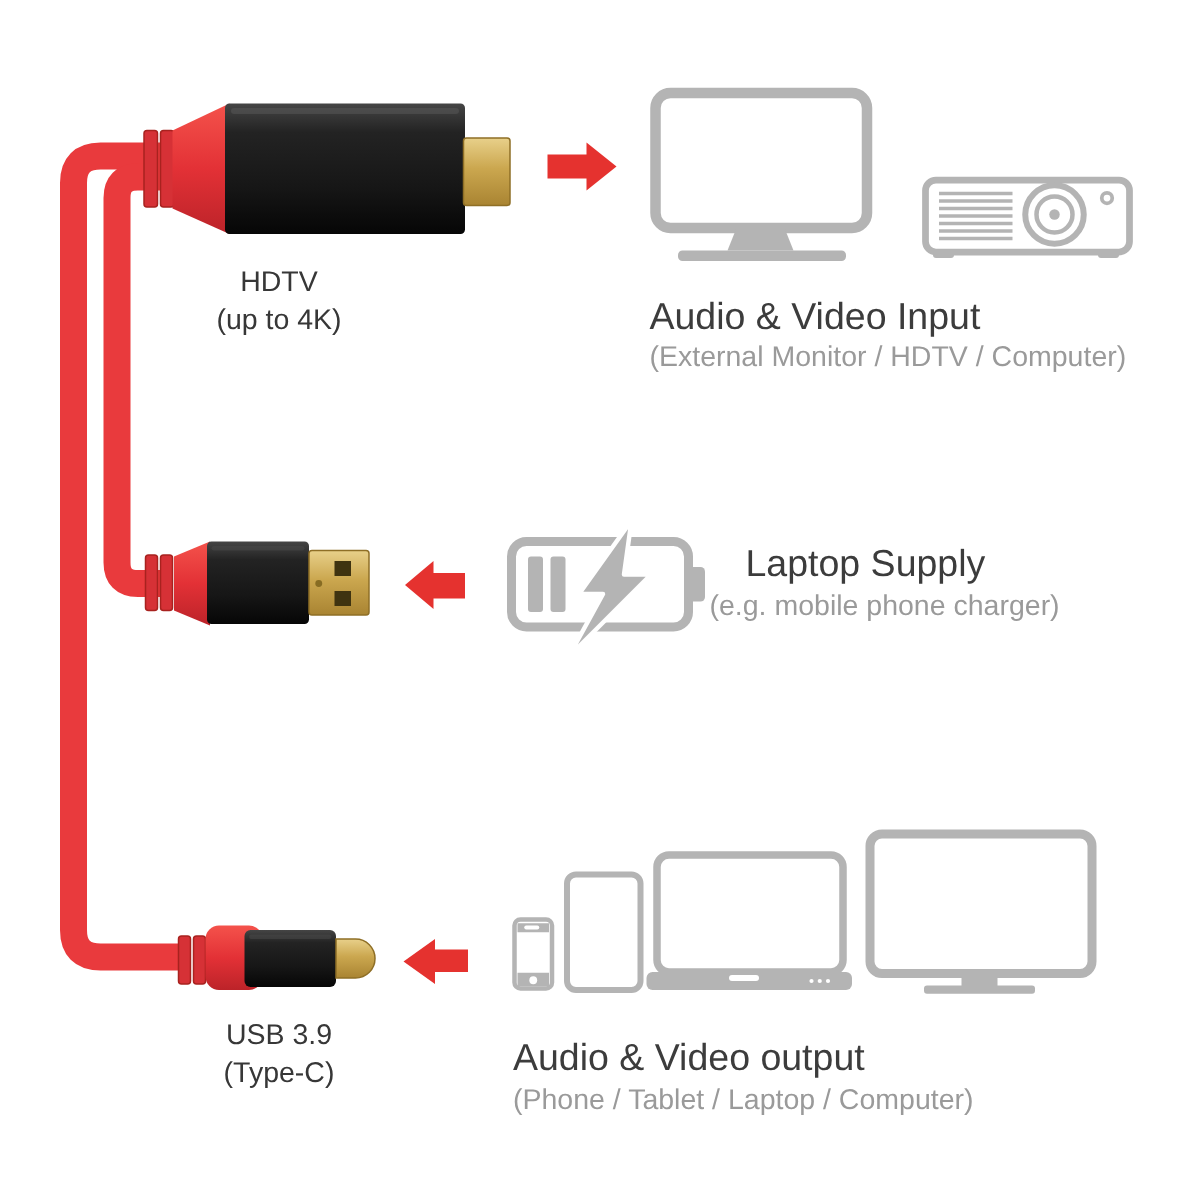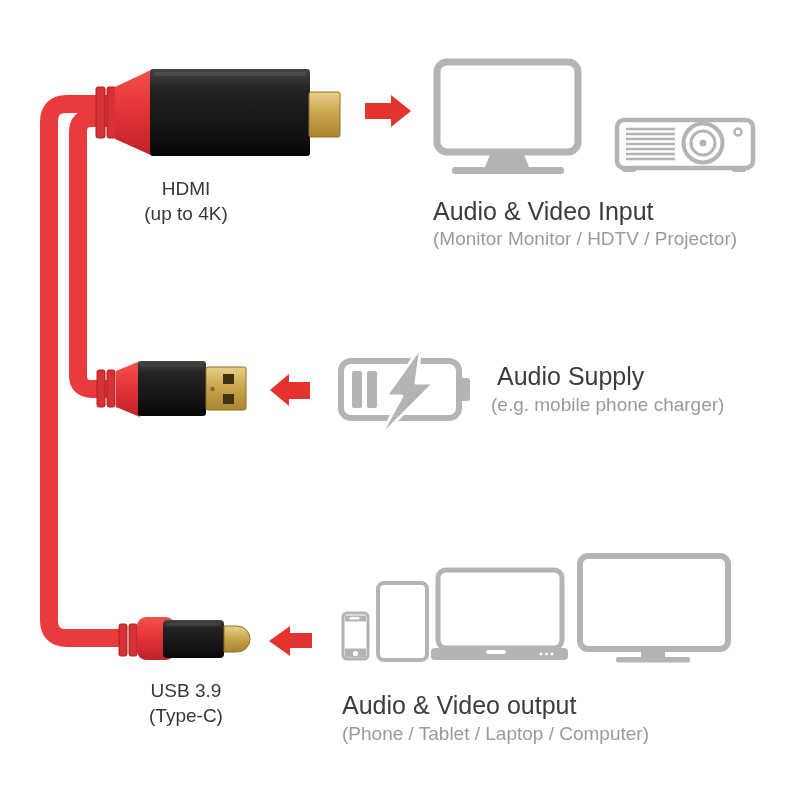--- a/index.html
+++ b/index.html
@@ -145,32 +145,32 @@
     </g>
 
     <g>
       <rect x="580" y="556" width="148" height="93" rx="8" fill="#fff" stroke="var(--icon_gray)" stroke-width="6"></rect>
       <rect x="641" y="647" width="24" height="11" fill="var(--icon_gray)"></rect>
       <rect x="616" y="657" width="74" height="5.5" rx="2" fill="var(--icon_gray)"></rect>
     </g>
   </svg>
 
   <div class="txt connector-label" style="left:86px; top:176px;">
-    <div>HDMI</div>
+    <div>HDTV</div>
     <div>(up to 4K)</div>
   </div>
 
 
   <div class="txt connector-label" style="left:86px; top:678px;">
     <div>USB 3.9</div>
     <div>(Type-C)</div>
   </div>
 
   <div class="txt section-title" style="left:433px; top:197px;">Audio &amp; Video Input</div>
-  <div class="txt section-subtitle" style="left:433px; top:227px;">(Monitor Monitor / HDTV / Projector)</div>
+  <div class="txt section-subtitle" style="left:433px; top:227px;">(External Monitor / HDTV / Computer)</div>
 
-  <div class="txt section-title" style="left:497px; top:362px;">Audio Supply</div>
-  <div class="txt section-subtitle" style="left:491px; top:393px;">(e.g. mobile phone charger)</div>
+  <div class="txt section-title" style="left:497px; top:362px;">Laptop Supply</div>
+  <div class="txt section-subtitle" style="left:473px; top:393px;">(e.g. mobile phone charger)</div>
 
   <div class="txt section-title" style="left:342px; top:691px;text-align:right;">Audio &amp; Video output</div>
   <div class="txt section-subtitle" style="left:342px; top:722px;">(Phone / Tablet / Laptop / Computer)</div>
 
 </div>
 
 </body></html>

